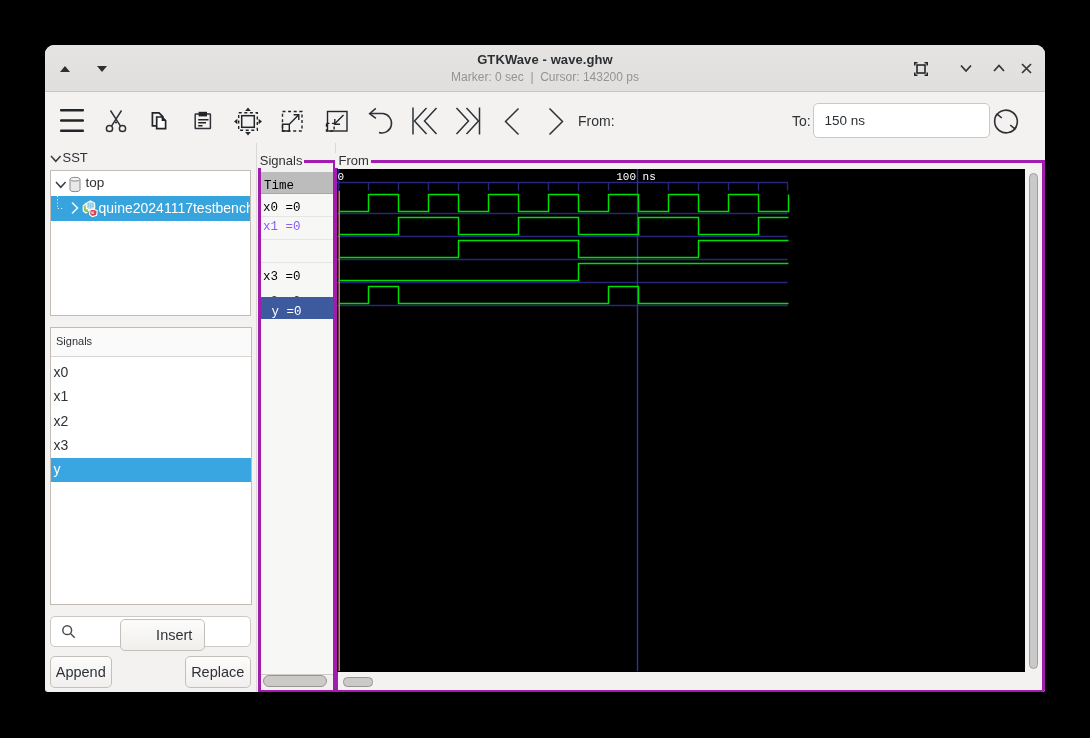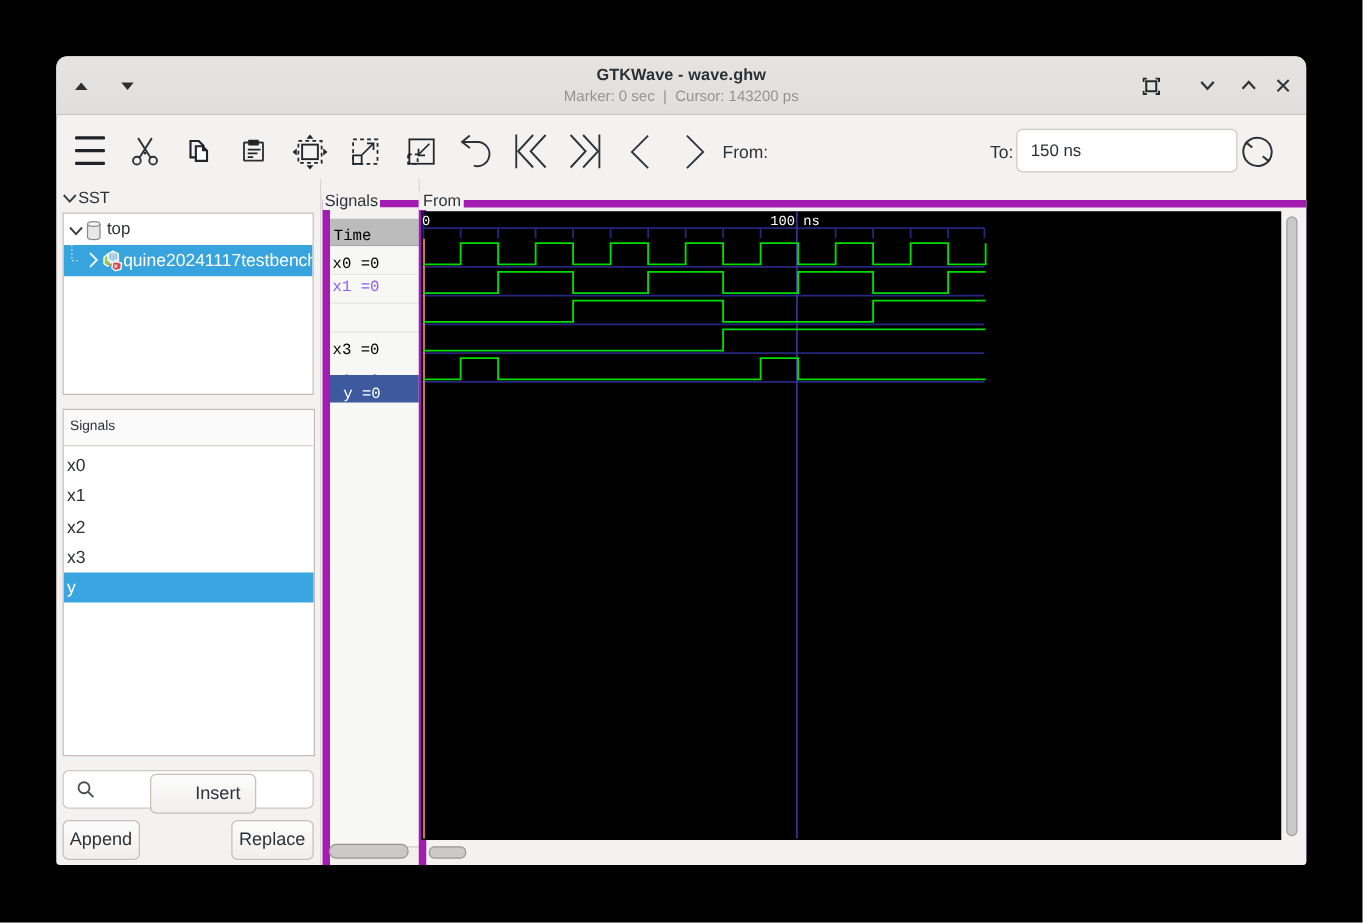--- a/index.html
+++ b/index.html
@@ -18,21 +18,21 @@
        font-size:13px;font-weight:bold;color:#2c3033;letter-spacing:0.1px;}
   .wsub{position:absolute;top:25px;left:0;width:100%;text-align:center;
        font-size:12px;color:#959390;}
   .input{position:absolute;background:#fff;border:1px solid #cdc8c3;border-radius:5px;
        font-size:13.5px;color:#2c3033;}
   .lbl{position:absolute;font-size:13px;color:#2e3236;text-align:center;}
   .box{position:absolute;background:#fff;border:1px solid #c2bcb6;}
   .btn{position:absolute;background:linear-gradient(#fcfcfc,#f1efed);
        border:1px solid #c5bfb9;border-radius:5px;font-size:14.5px;color:#2e3236;
        text-align:center;}
-  .frame{position:absolute;border:6px solid #a21caf;}
+  .frame{position:absolute;border:3px solid #a21caf;}
   .flabel{position:absolute;font-size:13px;color:#2e3236;background:#f3f2f1;padding:0 2px;}
   .mono{font-family:"Liberation Mono",monospace;}
   .thumb{position:absolute;background:#cbcac9;border:1px solid #999692;border-radius:6px;}
 </style>
 </head>
 <body>
 <div class="win">
 
   <div class="titlebar">
     <div class="tri-up" style="left:15px;top:20.5px;"></div>

